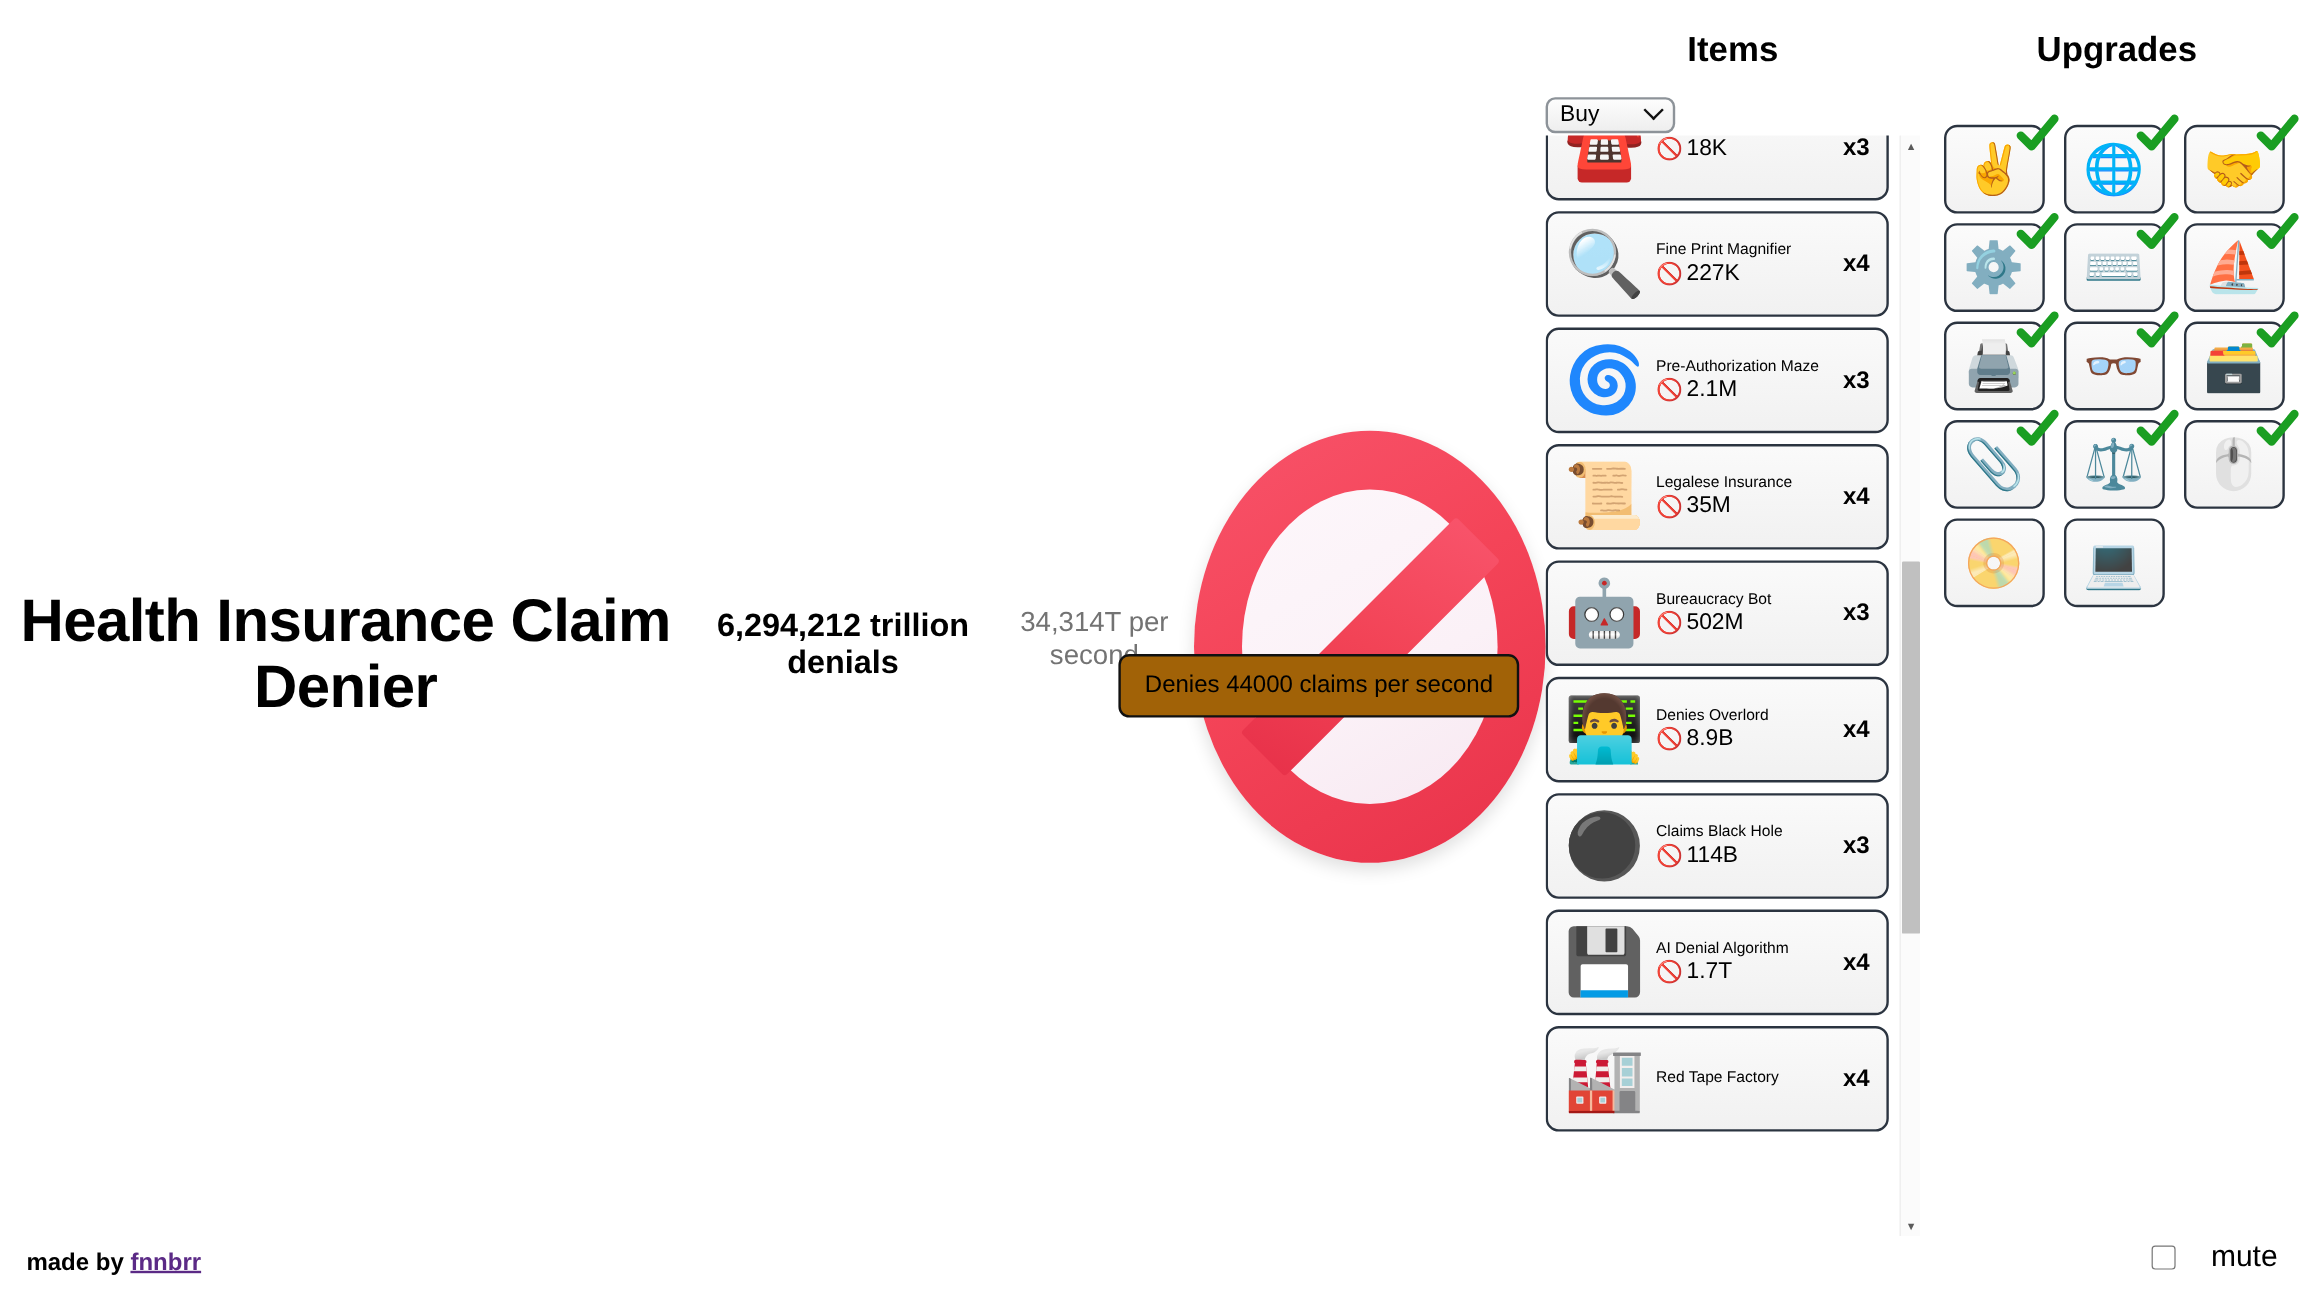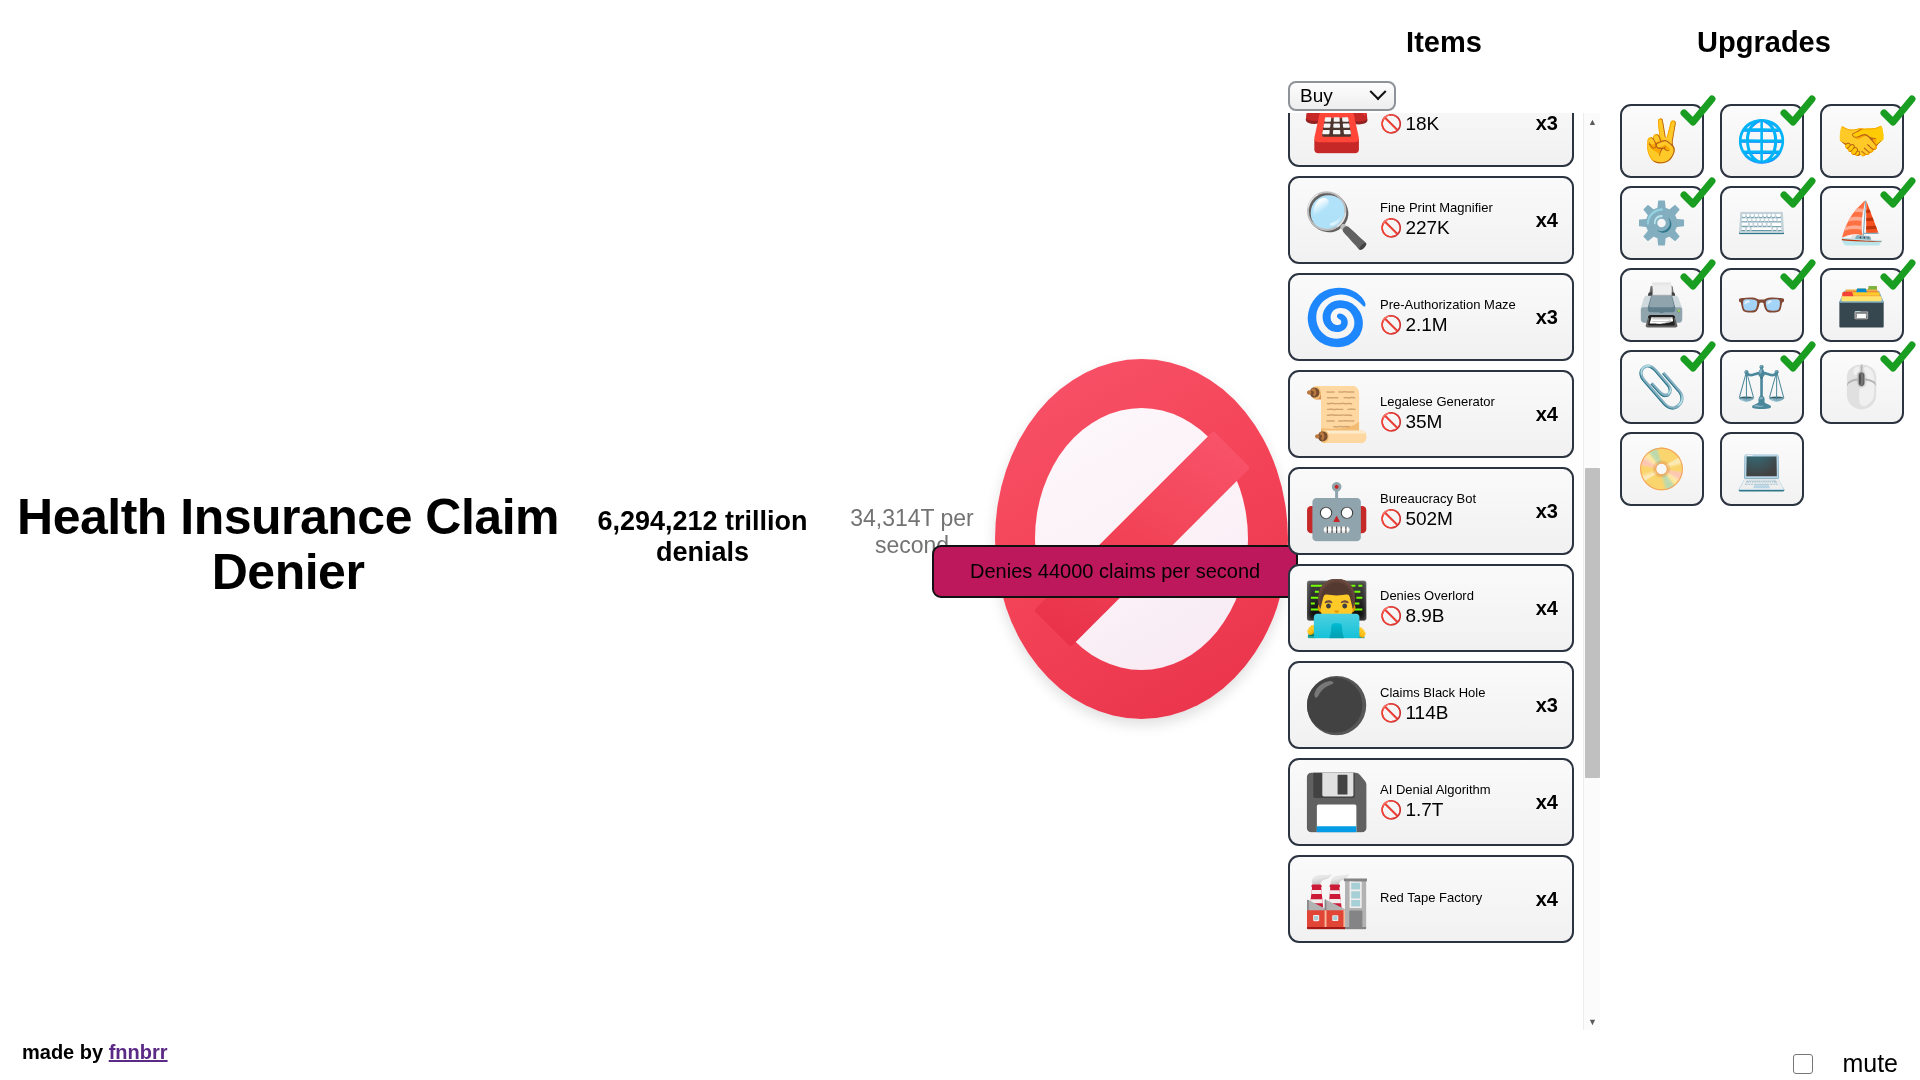--- a/index.html
+++ b/index.html
@@ -55,35 +55,35 @@
     margin-left: -26px; margin-top: -127px;
     background: linear-gradient(160deg,#f8536a 0%,#f24356 50%,#e8324a 100%);
     transform: rotate(45deg);
     border-radius: 3px;
   }
 
   
   .tooltip {
     position: absolute;
     left: 932px; top: 545px;
-    padding: 13px 36px;
-    background: #be185d;
+    padding: 13px 20px;
+    background: #a16207;
     border: 2px solid #111;
     border-radius: 9px;
     font-size: 20px; color: #000; white-space: nowrap;
   }
 
   
   .footer-left {
     position: absolute; left: 22px; bottom: 16px;
     font-size: 20px; font-weight: bold; color: #000;
   }
   .footer-left a { color: #5b2a86; text-decoration: underline; }
   .footer-right {
-    position: absolute; right: 22px; bottom: 2px;
+    position: absolute; right: 22px; bottom: 18px;
     display: flex; align-items: center; gap: 29px;
   }
   .mute-box {
     width: 20px; height: 20px;
     border: 1.5px solid #767676; border-radius: 3px; background: #fff;
   }
   .mute-label { font-size: 25px; color: #000; }
 
   
   .items-panel {
@@ -232,21 +232,21 @@
               <div class="item-cost">
                 <span class="cost-icon">🚫</span>
                 <span>2.1M</span>
               </div>
             </div>
             <div class="item-qty">x3</div>
           </div>
           <div class="item-card">
             <div class="item-emoji">📜</div>
             <div class="item-mid">
-              <div class="item-name">Legalese Generator</div>
+              <div class="item-name">Legalese Insurance</div>
               <div class="item-cost">
                 <span class="cost-icon">🚫</span>
                 <span>35M</span>
               </div>
             </div>
             <div class="item-qty">x4</div>
           </div>
           <div class="item-card">
             <div class="item-emoji">🤖</div>
             <div class="item-mid">

